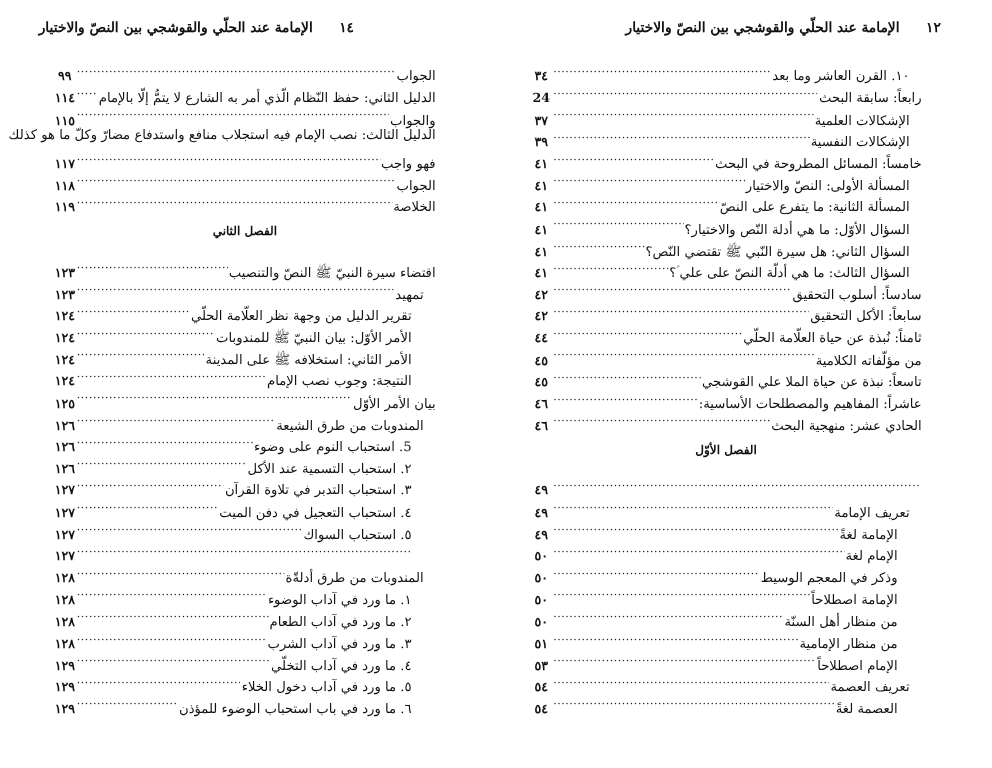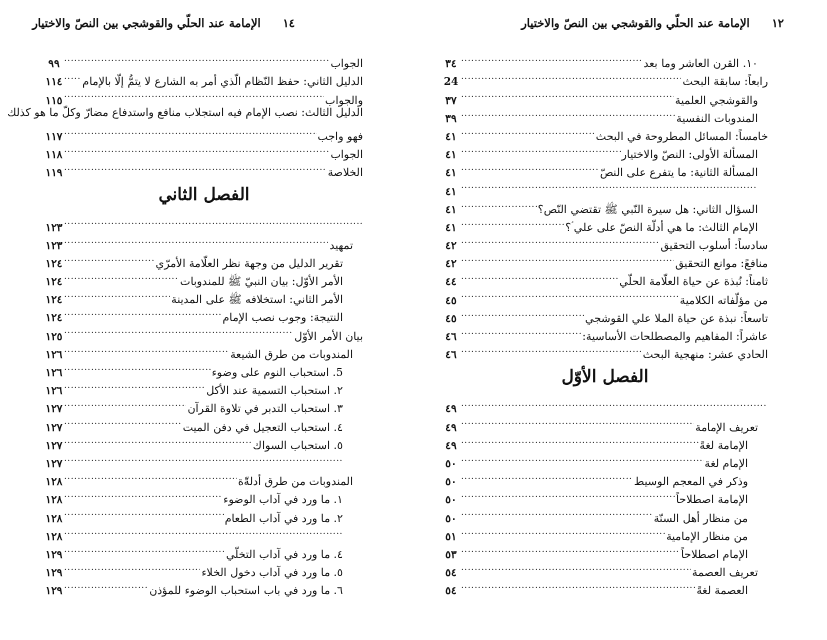--- a/index.html
+++ b/index.html
@@ -37,21 +37,21 @@
     .row .dots::after {
       content: "................................................................................................................................................";
       position: absolute; left: 0; font-size: 9px; letter-spacing: 0.5px; color: #222;
     }
     .row .pg {
       flex: 0 0 auto; font-weight: bold; font-size: 10.5px; min-width: 18px; text-align: center;
     }
     .indent-1 { padding-right: 10px; }
     .indent-2 { padding-right: 20px; }
     .chapter {
-      text-align: center; font-weight: bold; font-size: 17px;
+      text-align: center; font-weight: bold; font-size: 10px;
       height: 36px; line-height: 36px;
     }
   </style>
 </head>
 <body>
 
 <div class="page left">
   <div class="header">
     <span>١٤</span>
     <span>الإمامة عند الحلّي والقوشجي بين النصّ والاختيار</span>
@@ -85,30 +85,31 @@
         <span class="dots"></span>
         <span class="pg">١١٨</span>
       </div>
       <div class="row indent-0">
         <span class="title">الخلاصة</span>
         <span class="dots"></span>
         <span class="pg">١١٩</span>
       </div>
       <div class="chapter">الفصل الثاني</div>
       <div class="row indent-0">
+        <span class="title">اقتضاء سيرة النبيّ ﷺ النصّ والتنصيب</span>
         <span class="dots"></span>
         <span class="pg">١٢٣</span>
       </div>
       <div class="row indent-1">
         <span class="title">تمهيد</span>
         <span class="dots"></span>
         <span class="pg">١٢٣</span>
       </div>
       <div class="row indent-2">
-        <span class="title">تقرير الدليل من وجهة نظر العلّامة الأمرّي</span>
+        <span class="title">تقرير الدليل من وجهة نظر العلّامة الحلّي</span>
         <span class="dots"></span>
         <span class="pg">١٢٤</span>
       </div>
       <div class="row indent-2">
         <span class="title">الأمر الأوّل: بيان النبيّ ﷺ للمندوبات</span>
         <span class="dots"></span>
         <span class="pg">١٢٤</span>
       </div>
       <div class="row indent-2">
         <span class="title">الأمر الثاني: استخلافه ﷺ على المدينة</span>
@@ -168,20 +169,21 @@
         <span class="title">١. ما ورد في آداب الوضوء</span>
         <span class="dots"></span>
         <span class="pg">١٢٨</span>
       </div>
       <div class="row indent-2">
         <span class="title">٢. ما ورد في آداب الطعام</span>
         <span class="dots"></span>
         <span class="pg">١٢٨</span>
       </div>
       <div class="row indent-2">
+        <span class="title">٣. ما ورد في آداب الشرب</span>
         <span class="dots"></span>
         <span class="pg">١٢٨</span>
       </div>
       <div class="row indent-2">
         <span class="title">٤. ما ورد في آداب التخلّي</span>
         <span class="dots"></span>
         <span class="pg">١٢٩</span>
       </div>
       <div class="row indent-2">
         <span class="title">٥. ما ورد في آداب دخول الخلاء</span>
@@ -206,65 +208,66 @@
         <span class="title">١٠. القرن العاشر وما بعد</span>
         <span class="dots"></span>
         <span class="pg">٣٤</span>
       </div>
       <div class="row indent-0">
         <span class="title">رابعاً: سابقة البحث</span>
         <span class="dots"></span>
         <span class="pg">24</span>
       </div>
       <div class="row indent-1">
-        <span class="title">والقوشجي العلمية</span>
+        <span class="title">الإشكالات العلمية</span>
         <span class="dots"></span>
         <span class="pg">٣٧</span>
       </div>
       <div class="row indent-1">
-        <span class="title">المندوبات النفسية</span>
+        <span class="title">الإشكالات النفسية</span>
         <span class="dots"></span>
         <span class="pg">٣٩</span>
       </div>
       <div class="row indent-0">
         <span class="title">خامساً: المسائل المطروحة في البحث</span>
         <span class="dots"></span>
         <span class="pg">٤١</span>
       </div>
       <div class="row indent-1">
         <span class="title">المسألة الأولى: النصّ والاختيار</span>
         <span class="dots"></span>
         <span class="pg">٤١</span>
       </div>
       <div class="row indent-1">
         <span class="title">المسألة الثانية: ما يتفرع على النصّ</span>
         <span class="dots"></span>
         <span class="pg">٤١</span>
       </div>
       <div class="row indent-1">
+        <span class="title">السؤال الأوّل: ما هي أدلة النّص والاختيار؟</span>
         <span class="dots"></span>
         <span class="pg">٤١</span>
       </div>
       <div class="row indent-1">
         <span class="title">السؤال الثاني: هل سيرة النّبي ﷺ تقتضي النّص؟</span>
         <span class="dots"></span>
         <span class="pg">٤١</span>
       </div>
       <div class="row indent-1">
-        <span class="title">الإمام الثالث: ما هي أدلّة النصّ على علي ؑ؟</span>
+        <span class="title">السؤال الثالث: ما هي أدلّة النصّ على علي ؑ؟</span>
         <span class="dots"></span>
         <span class="pg">٤١</span>
       </div>
       <div class="row indent-0">
         <span class="title">سادساً: أسلوب التحقيق</span>
         <span class="dots"></span>
         <span class="pg">٤٢</span>
       </div>
       <div class="row indent-0">
-        <span class="title">منافعً: موانع التحقيق</span>
+        <span class="title">سابعاً: الأكل التحقيق</span>
         <span class="dots"></span>
         <span class="pg">٤٢</span>
       </div>
       <div class="row indent-0">
         <span class="title">ثامناً: نُبذة عن حياة العلّامة الحلّي</span>
         <span class="dots"></span>
         <span class="pg">٤٤</span>
       </div>
       <div class="row indent-0">
         <span class="title">من مؤلّفاته الكلامية</span>

